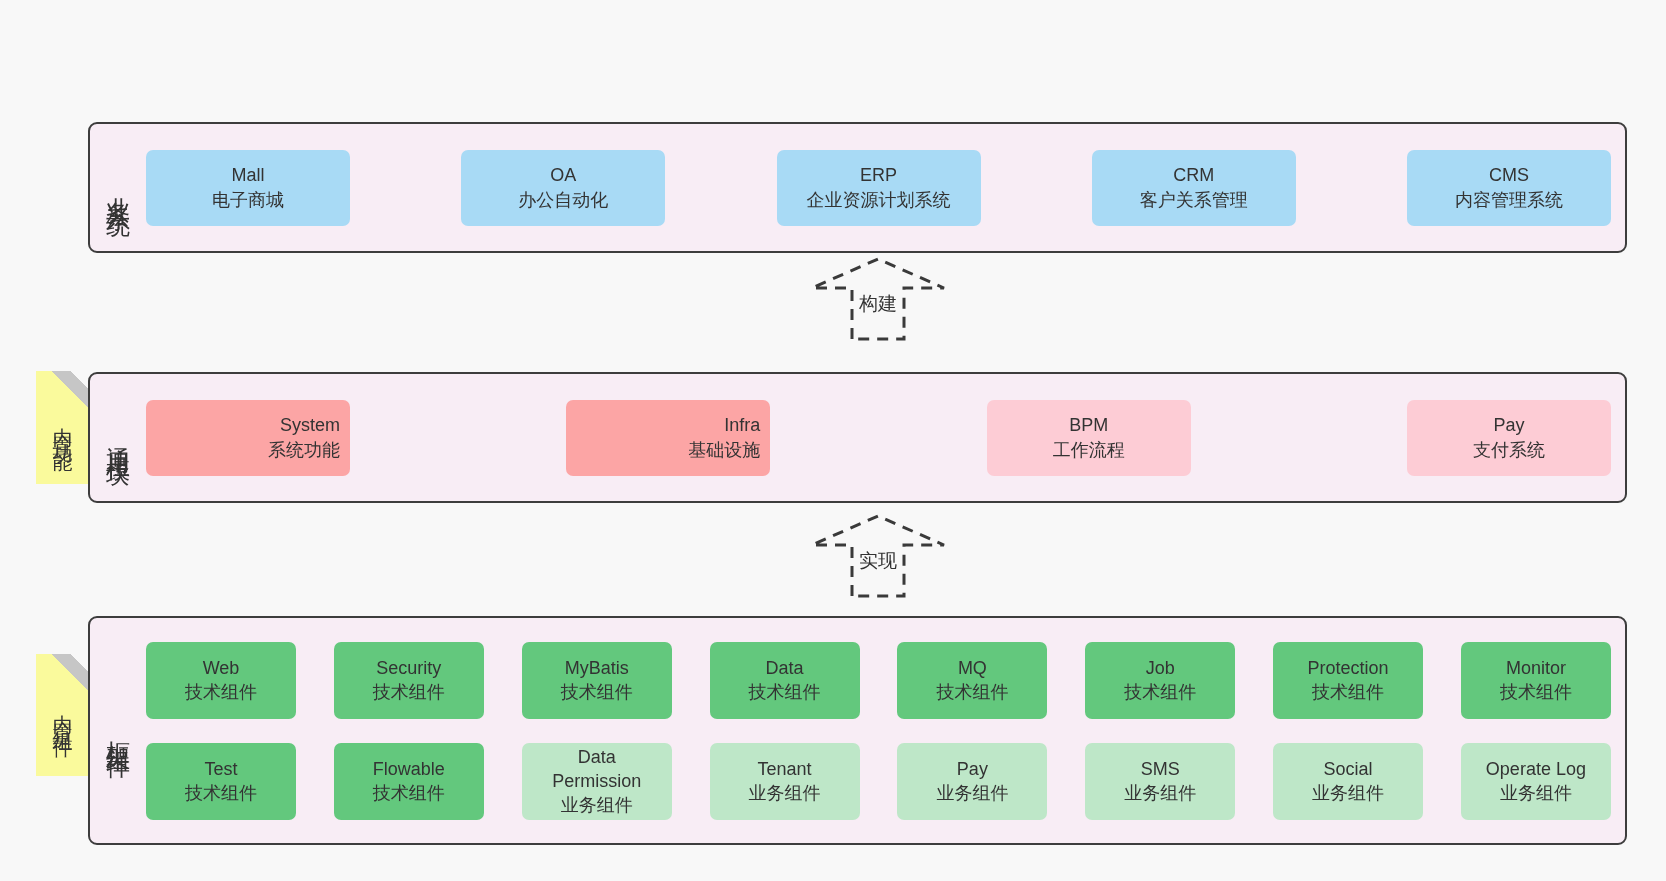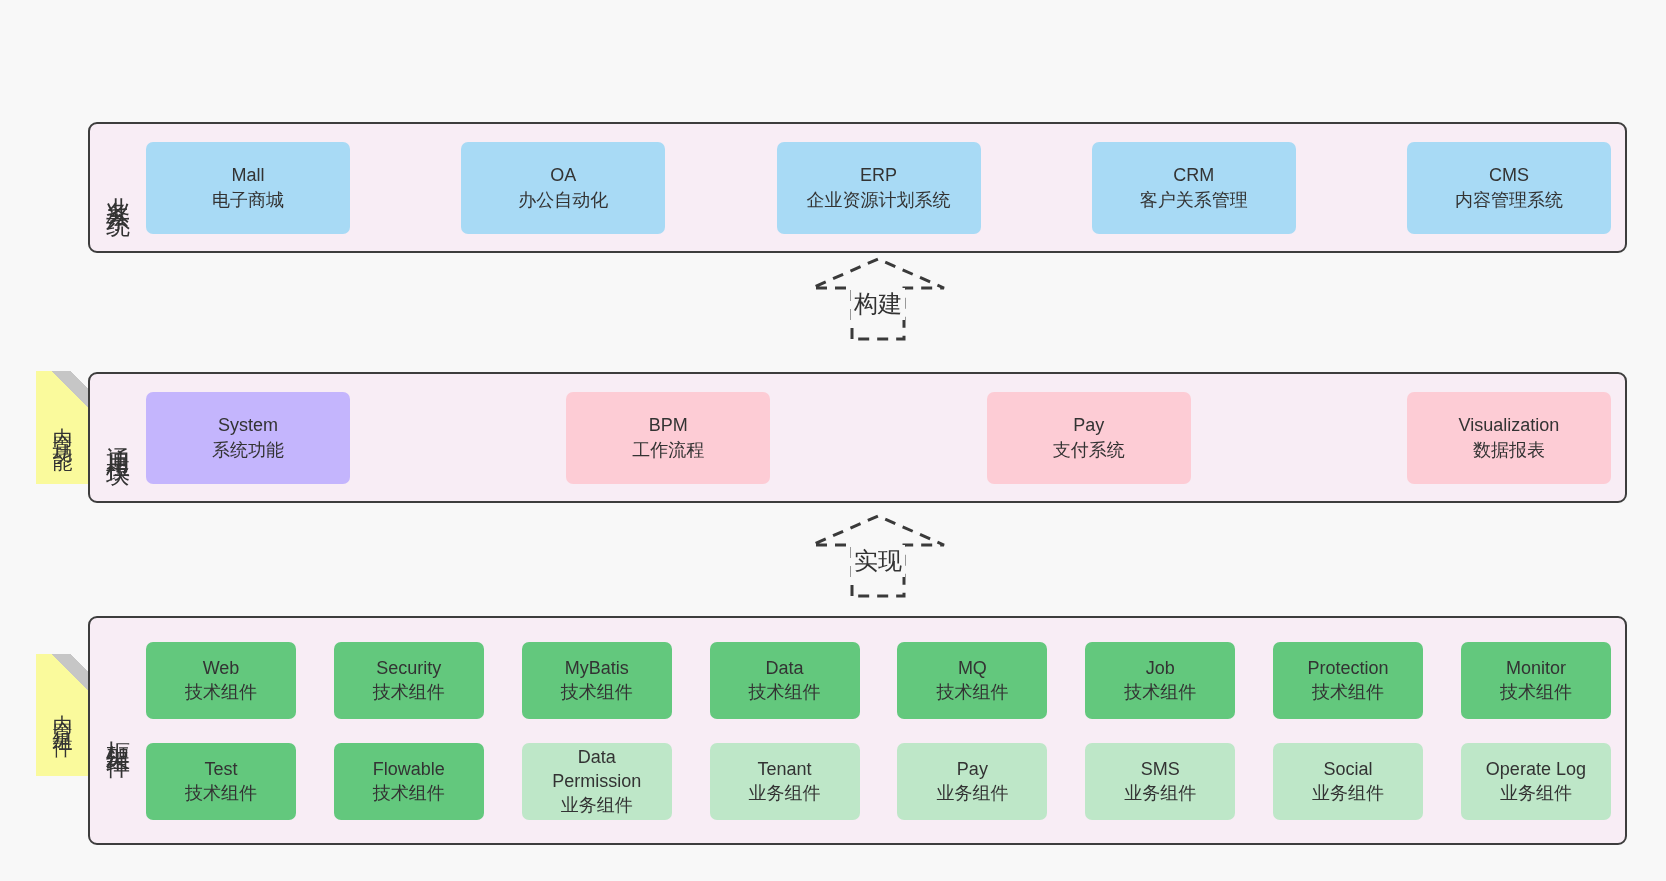--- a/index.html
+++ b/index.html
@@ -26,24 +26,24 @@
   }
   .boxes{
     flex:1;display:flex;align-items:center;justify-content:space-between;
     padding-right:14px;
   }
   .box{
     border-radius:7px;display:flex;flex-direction:column;align-items:center;
     justify-content:center;text-align:center;line-height:1.35;font-size:18px;
     box-sizing:border-box;padding:4px 10px;
   }
-  .section-business .box,.section-modules .box{width:204px;height:92px;}
+  .section-business .box,.section-modules .box{width:204px;height:76px;}
   .section-components .box{width:150px;height:77px;}
   .box[data-variant="blue"]{background:#a8daf5;}
-  .box[data-variant="red"]{background:#c4b5fd;}
+  .box[data-variant="red"]{background:#fca5a5;align-items:flex-end;}
   .box[data-variant="pink"]{background:#fdccd5;align-items:center;}
   .box[data-variant="green"]{background:#63c87d;}
   .box[data-variant="lightgreen"]{background:#bee7c8;}
   .grid{
     flex:1;display:flex;flex-direction:column;justify-content:center;gap:24px;
     padding-right:14px;
   }
   .grid .row{display:flex;justify-content:space-between;}
   .sticky{
     position:absolute;left:-54px;width:54px;z-index:-1;
@@ -55,21 +55,21 @@
   .sticky .vtext{
     writing-mode:vertical-rl;text-orientation:upright;
     font-size:20px;letter-spacing:8px;color:#333;line-height:1;
   }
   .arrow{position:absolute;left:808px;width:140px;height:86px;}
   .arrow-build{top:256px;}
   .arrow-implement{top:513px;font-family:Liberation Serif, serif;}
   .arrow svg{width:100%;height:100%;display:block;}
   .arrow-label{
     position:absolute;left:50%;top:56%;transform:translate(-50%,-50%);
-    background:#f8f8f8;font-size:24px;color:#333;padding:0 3px;white-space:nowrap;
+    background:#f8f8f8;font-size:19px;color:#333;padding:0 3px;white-space:nowrap;
   }
 </style>
 </head>
 <body>
 
 <div class="section section-business">
   <div class="side-label-wrap">
     <div class="vlabel">业务系统</div>
   </div>
   <div class="boxes">
@@ -108,31 +108,31 @@
     <span class="vtext">内置功能</span>
   </div>
   <div class="side-label-wrap">
     <div class="vlabel">通用模块</div>
   </div>
   <div class="boxes">
     <div class="box" data-variant="red">
       <span>System</span>
       <span>系统功能</span>
     </div>
+    <div class="box" data-variant="red">
+      <span>Infra</span>
+      <span>基础设施</span>
+    </div>
     <div class="box" data-variant="pink">
       <span>BPM</span>
       <span>工作流程</span>
     </div>
     <div class="box" data-variant="pink">
       <span>Pay</span>
       <span>支付系统</span>
-    </div>
-    <div class="box" data-variant="pink">
-      <span>Visualization</span>
-      <span>数据报表</span>
     </div>
   </div>
 </div>
 
 <div class="arrow arrow-implement">
   <svg viewBox="0 0 140 86">
     <path d="M44 83 V32 H4 L70 3 L136 32 H96 V83 Z" fill="none" stroke="#3a3a3a" stroke-width="3" stroke-dasharray="11 8"></path>
   </svg>
   <span class="arrow-label">实现</span>
 </div>

